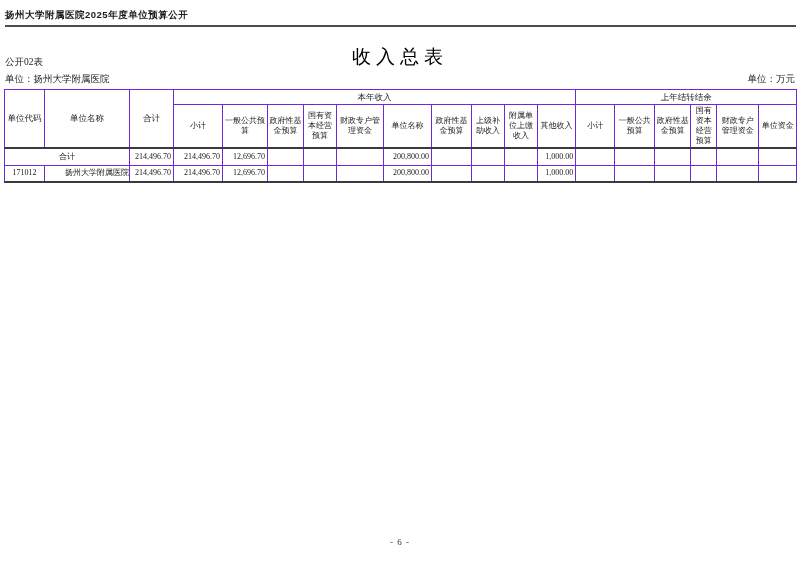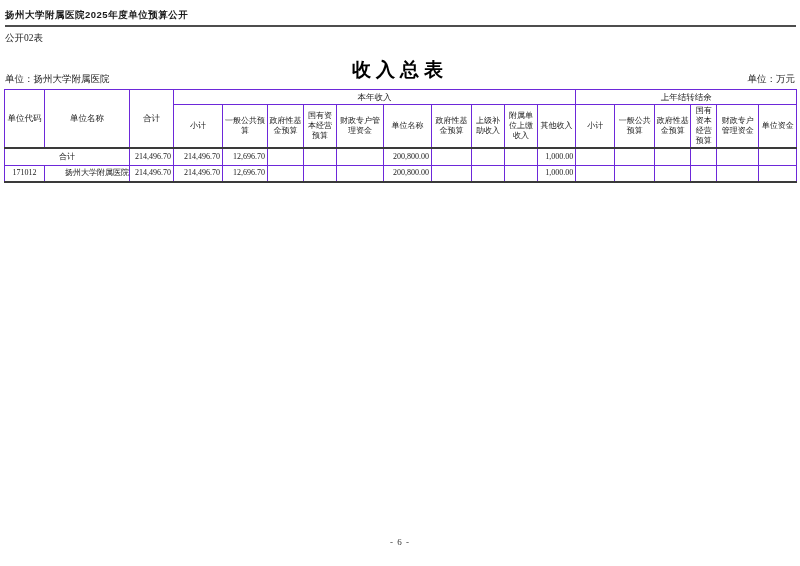--- a/index.html
+++ b/index.html
@@ -15,26 +15,26 @@
     position:absolute; left:5px; top:9px;
     font-family:"Liberation Sans","DejaVu Sans",sans-serif;
     font-weight:bold; font-size:9.5px; color:#1a1a1a;
     letter-spacing:0.5px;
   }
   .header-rule {
     position:absolute; left:5px; right:4px; top:25px;
     border-bottom:2px solid #4d4d4d;
   }
   .table-label {
-    position:absolute; left:5px; top:32px;
+    position:absolute; left:5px; top:56px;
     font-size:9.5px; color:#222;
   }
   .title {
-    position:absolute; left:0; right:0; top:57px;
-    text-align:center; font-size:19px; font-weight:bold;
+    position:absolute; left:0; right:0; top:44px;
+    text-align:center; font-size:19px; font-weight:normal;
     letter-spacing:5px;
   }
   .unit-row {
     position:absolute; left:5px; right:5px; top:73px;
     display:flex; justify-content:space-between;
     font-size:9.5px; color:#222;
   }
   table.budget {
     position:absolute; left:4px; top:89px;
     width:792px; border-collapse:collapse; table-layout:fixed;

